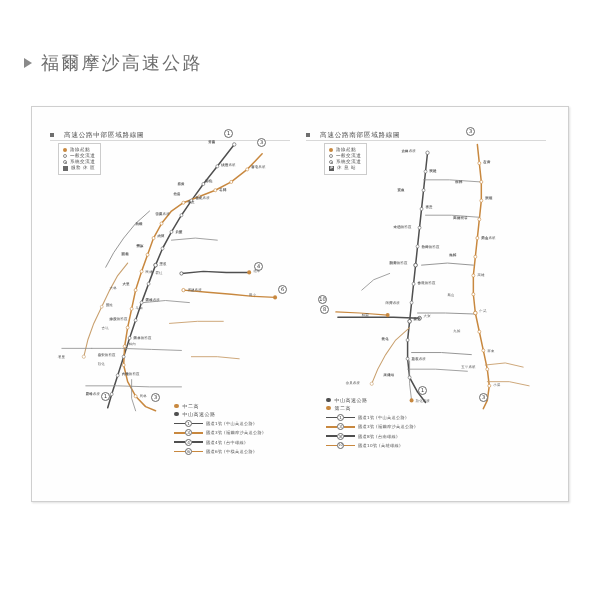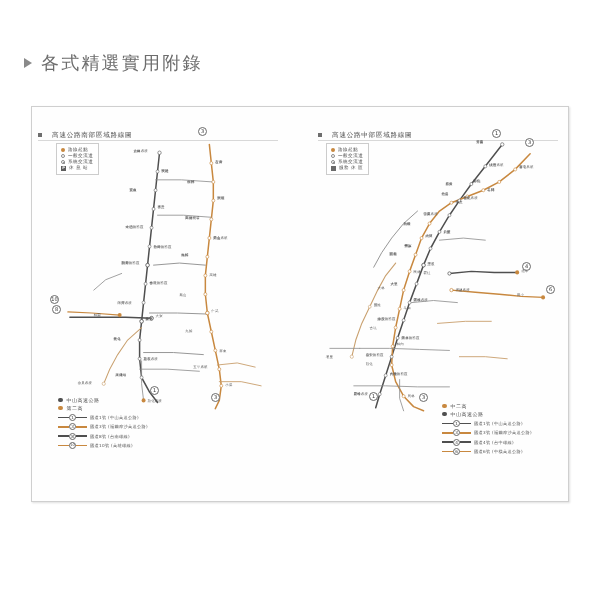--- a/index.html
+++ b/index.html
@@ -111,218 +111,25 @@
     position:absolute;width:9px;height:9px;border-radius:50%;
     border:.9px solid #6a6a6a;background:#fff;box-sizing:border-box;
     font-size:5px;line-height:7.4px;text-align:center;color:#333;
   }
 </style>
 </head>
 <body>
 
 <div class="section-heading">
   <span class="tri-marker"></span>
-  <span class="section-title">各式精選實用附錄</span>
+  <span class="section-title">福爾摩沙高速公路</span>
 </div>
 
 <div class="sheet">
   <div class="sheet-inner">
-
-    <div class="panel panel-right">
-
-      <div class="panel-head">
-        <span class="sq"></span>
-        <span class="panel-title">高速公路南部區域路線圖</span>
-        <div class="head-rule"></div>
-      </div>
-
-      <div class="sym-legend" style="left:24px;top:36px;">
-        <div class="sym-row">
-          <span class="dot filled"></span>
-          <span class="lbl">路線起點</span>
-        </div>
-        <div class="sym-row">
-          <span class="dot hollow"></span>
-          <span class="lbl">一般交流道</span>
-        </div>
-        <div class="sym-row">
-          <span class="dot dbl"></span>
-          <span class="lbl">系統交流道</span>
-        </div>
-        <div class="sym-row">
-          <span class="pbox">P</span>
-          <span class="lbl">休 息 站</span>
-        </div>
-      </div>
-
-      <div class="map-wrap">
-        <svg class="map-svg" viewBox="0 0 269 396" preserveAspectRatio="none">
-          <g fill="none" stroke-linecap="round" stroke-linejoin="round">
-
-            <path d="M128,44 L126,62 L124,80 L122,98 L120,116 L118,134 L116,152
-                     L114,170 L112,188 L110,206 L108,224 L108,242 L110,260 L118,274 L126,284" stroke="#4f4f4f" stroke-width="1.5"></path>
-
-            <path d="M178,36 L180,54 L182,72 L182,90 L180,108 L178,126 L176,144
-                     L174,162 L174,180 L176,198 L180,216 L184,234 L188,252
-                     L190,268 L188,282 L184,290" stroke="#c8883f" stroke-width="1.5"></path>
-
-            <path d="M38,202 L66,202 L94,202 L120,203" stroke="#4f4f4f" stroke-width="1.4"></path>
-
-            <path d="M36,197 L60,198 L88,200" stroke="#c8883f" stroke-width="1.2"></path>
-
-            <path d="M122,152 L148,150 L174,152" stroke="#8d8d8d" stroke-width=".9"></path>
-            <path d="M118,198 L146,198 L176,199" stroke="#8d8d8d" stroke-width=".9"></path>
-            <path d="M112,236 L142,236 L172,238" stroke="#8d8d8d" stroke-width=".9"></path>
-            <path d="M108,252 L136,252 L168,254" stroke="#8d8d8d" stroke-width=".8"></path>
-            <path d="M126,104 L152,104 L180,106" stroke="#8d8d8d" stroke-width=".8"></path>
-            <path d="M124,70  L150,70  L181,72" stroke="#8d8d8d" stroke-width=".8"></path>
-
-            <path d="M110,212 L96,224 L86,238 L78,252 L72,266" stroke="#c9a06e" stroke-width="1"></path>
-
-            <path d="M90,160 L74,166 L62,176" stroke="#8d8d8d" stroke-width=".8"></path>
-            <path d="M186,248 L206,246 L224,250" stroke="#c9a06e" stroke-width=".9"></path>
-            <path d="M188,264 L210,264 L230,268" stroke="#c9a06e" stroke-width=".9"></path>
-            <path d="M110,244 L110,266 L112,282" stroke="#8d8d8d" stroke-width=".8"></path>
-          </g>
-          <g>
-            <circle cx="128" cy="44" r="1.7" fill="#fff" stroke="#6a6a6a" stroke-width=".7"></circle>
-            <circle cx="126" cy="62" r="1.5" fill="#fff" stroke="#6a6a6a" stroke-width=".6"></circle>
-            <circle cx="124" cy="80" r="1.5" fill="#fff" stroke="#6a6a6a" stroke-width=".6"></circle>
-            <circle cx="122" cy="98" r="1.5" fill="#fff" stroke="#6a6a6a" stroke-width=".6"></circle>
-            <circle cx="120" cy="116" r="1.5" fill="#fff" stroke="#6a6a6a" stroke-width=".6"></circle>
-            <circle cx="118" cy="134" r="1.5" fill="#fff" stroke="#6a6a6a" stroke-width=".6"></circle>
-            <circle cx="116" cy="152" r="1.8" fill="#fff" stroke="#4f4f4f" stroke-width=".8"></circle>
-            <circle cx="114" cy="170" r="1.5" fill="#fff" stroke="#6a6a6a" stroke-width=".6"></circle>
-            <circle cx="112" cy="188" r="1.5" fill="#fff" stroke="#6a6a6a" stroke-width=".6"></circle>
-            <circle cx="110" cy="206" r="1.8" fill="#fff" stroke="#4f4f4f" stroke-width=".8"></circle>
-            <circle cx="108" cy="224" r="1.5" fill="#fff" stroke="#6a6a6a" stroke-width=".6"></circle>
-            <circle cx="108" cy="242" r="1.5" fill="#fff" stroke="#6a6a6a" stroke-width=".6"></circle>
-            <circle cx="110" cy="260" r="1.5" fill="#fff" stroke="#6a6a6a" stroke-width=".6"></circle>
-            <circle cx="180" cy="54" r="1.5" fill="#fff" stroke="#c8883f" stroke-width=".6"></circle>
-            <circle cx="182" cy="72" r="1.5" fill="#fff" stroke="#c8883f" stroke-width=".6"></circle>
-            <circle cx="182" cy="90" r="1.5" fill="#fff" stroke="#c8883f" stroke-width=".6"></circle>
-            <circle cx="180" cy="108" r="1.5" fill="#fff" stroke="#c8883f" stroke-width=".6"></circle>
-            <circle cx="178" cy="126" r="1.5" fill="#fff" stroke="#c8883f" stroke-width=".6"></circle>
-            <circle cx="176" cy="144" r="1.5" fill="#fff" stroke="#c8883f" stroke-width=".6"></circle>
-            <circle cx="174" cy="162" r="1.5" fill="#fff" stroke="#c8883f" stroke-width=".6"></circle>
-            <circle cx="174" cy="180" r="1.5" fill="#fff" stroke="#c8883f" stroke-width=".6"></circle>
-            <circle cx="176" cy="198" r="1.8" fill="#fff" stroke="#c8883f" stroke-width=".8"></circle>
-            <circle cx="180" cy="216" r="1.5" fill="#fff" stroke="#c8883f" stroke-width=".6"></circle>
-            <circle cx="184" cy="234" r="1.5" fill="#fff" stroke="#c8883f" stroke-width=".6"></circle>
-            <circle cx="188" cy="252" r="1.5" fill="#fff" stroke="#c8883f" stroke-width=".6"></circle>
-            <circle cx="190" cy="268" r="1.5" fill="#fff" stroke="#c8883f" stroke-width=".6"></circle>
-            <circle cx="88" cy="200" r="2" fill="#c8883f"></circle>
-            <circle cx="120" cy="203" r="1.8" fill="#fff" stroke="#4f4f4f" stroke-width=".8"></circle>
-            <circle cx="72" cy="266" r="1.6" fill="#fff" stroke="#c9a06e" stroke-width=".6"></circle>
-            <circle cx="112" cy="282" r="2" fill="#c8883f"></circle>
-          </g>
-        </svg>
-
-        <div class="map-badge" style="left:166px;top:20px;">3</div>
-        <div class="map-badge" style="left:20px;top:198px;">8</div>
-        <div class="map-badge" style="left:18px;top:188px;">10</div>
-        <div class="map-badge" style="left:118px;top:279px;">1</div>
-        <div class="map-badge" style="left:179px;top:286px;">3</div>
-      <div class="place-label" style="position: absolute; font-size: 3.4px; color: rgb(85, 85, 85); white-space: nowrap; letter-spacing: 0.2px; pointer-events: none; left: 101.5px; top: 41.6px;">大林</div>
-          <div class="place-label" style="position: absolute; font-size: 3.4px; color: rgb(85, 85, 85); white-space: nowrap; letter-spacing: 0.2px; pointer-events: none; left: 129.5px; top: 61.5px;">民雄</div>
-          <div class="place-label" style="position: absolute; font-size: 3.4px; color: rgb(85, 85, 85); white-space: nowrap; letter-spacing: 0.2px; pointer-events: none; left: 97.5px; top: 81.4px;">嘉義</div>
-          <div class="place-label" style="position: absolute; font-size: 3.4px; color: rgb(85, 85, 85); white-space: nowrap; letter-spacing: 0.2px; pointer-events: none; left: 125.5px; top: 97.8px;">水上</div>
-          <div class="place-label" style="position: absolute; font-size: 3.4px; color: rgb(85, 85, 85); white-space: nowrap; letter-spacing: 0.2px; pointer-events: none; left: 93.6px; top: 117.7px;">中埔</div>
-          <div class="place-label" style="position: absolute; font-size: 3.4px; color: rgb(85, 85, 85); white-space: nowrap; letter-spacing: 0.2px; pointer-events: none; left: 121.6px; top: 137.6px;">竹崎</div>
-          <div class="place-label" style="position: absolute; font-size: 3.4px; color: rgb(85, 85, 85); white-space: nowrap; letter-spacing: 0.2px; pointer-events: none; left: 89.6px; top: 153.9px;">新營</div>
-          <div class="place-label" style="position: absolute; font-size: 3.4px; color: rgb(85, 85, 85); white-space: nowrap; letter-spacing: 0.2px; pointer-events: none; left: 117.6px; top: 173.9px;">柳營</div>
-          <div class="place-label" style="position: absolute; font-size: 3.4px; color: rgb(85, 85, 85); white-space: nowrap; letter-spacing: 0.2px; pointer-events: none; left: 85.6px; top: 193.8px;">下營系統</div>
-          <div class="place-label" style="position: absolute; font-size: 3.4px; color: rgb(85, 85, 85); white-space: nowrap; letter-spacing: 0.2px; pointer-events: none; left: 113.6px; top: 210.1px;">麻豆</div>
-          <div class="place-label" style="position: absolute; font-size: 3.4px; color: rgb(85, 85, 85); white-space: nowrap; letter-spacing: 0.2px; pointer-events: none; left: 81.6px; top: 230.1px;">善化</div>
-          <div class="place-label" style="position: absolute; font-size: 3.4px; color: rgb(85, 85, 85); white-space: nowrap; letter-spacing: 0.2px; pointer-events: none; left: 111.6px; top: 250px;">新市</div>
-          <div class="place-label" style="position: absolute; font-size: 3.4px; color: rgb(85, 85, 85); white-space: nowrap; letter-spacing: 0.2px; pointer-events: none; left: 83.6px; top: 266.3px;">永康</div>
-          <div class="place-label" style="position: absolute; font-size: 3.4px; color: rgb(85, 85, 85); white-space: nowrap; letter-spacing: 0.2px; pointer-events: none; left: 183.3px; top: 53.2px;">台南</div>
-          <div class="place-label" style="position: absolute; font-size: 3.4px; color: rgb(85, 85, 85); white-space: nowrap; letter-spacing: 0.2px; pointer-events: none; left: 155.3px; top: 73.1px;">仁德</div>
-          <div class="place-label" style="position: absolute; font-size: 3.4px; color: rgb(85, 85, 85); white-space: nowrap; letter-spacing: 0.2px; pointer-events: none; left: 185.3px; top: 89.4px;">關廟</div>
-          <div class="place-label" style="position: absolute; font-size: 3.4px; color: rgb(85, 85, 85); white-space: nowrap; letter-spacing: 0.2px; pointer-events: none; left: 153.3px; top: 109.4px;">田寮</div>
-          <div class="place-label" style="position: absolute; font-size: 3.4px; color: rgb(85, 85, 85); white-space: nowrap; letter-spacing: 0.2px; pointer-events: none; left: 181.3px; top: 129.3px;">岡山</div>
-          <div class="place-label" style="position: absolute; font-size: 3.4px; color: rgb(85, 85, 85); white-space: nowrap; letter-spacing: 0.2px; pointer-events: none; left: 149.3px; top: 145.6px;">楠梓</div>
-          <div class="place-label" style="position: absolute; font-size: 3.4px; color: rgb(85, 85, 85); white-space: nowrap; letter-spacing: 0.2px; pointer-events: none; left: 177.4px; top: 165.5px;">高雄</div>
-          <div class="place-label" style="position: absolute; font-size: 3.4px; color: rgb(85, 85, 85); white-space: nowrap; letter-spacing: 0.2px; pointer-events: none; left: 147.4px; top: 185.5px;">鳳山</div>
-          <div class="place-label" style="position: absolute; font-size: 3.4px; color: rgb(85, 85, 85); white-space: nowrap; letter-spacing: 0.2px; pointer-events: none; left: 179.3px; top: 201.8px;">仁武</div>
-          <div class="place-label" style="position: absolute; font-size: 3.4px; color: rgb(85, 85, 85); white-space: nowrap; letter-spacing: 0.2px; pointer-events: none; left: 153.3px; top: 221.7px;">九如</div>
-          <div class="place-label" style="position: absolute; font-size: 3.4px; color: rgb(85, 85, 85); white-space: nowrap; letter-spacing: 0.2px; pointer-events: none; left: 187.3px; top: 241.7px;">屏東</div>
-          <div class="place-label" style="position: absolute; font-size: 3.4px; color: rgb(85, 85, 85); white-space: nowrap; letter-spacing: 0.2px; pointer-events: none; left: 161.3px; top: 258px;">五甲系統</div>
-          <div class="place-label" style="position: absolute; font-size: 3.4px; color: rgb(85, 85, 85); white-space: nowrap; letter-spacing: 0.2px; pointer-events: none; left: 193.3px; top: 275.8px;">小港</div>
-          <div class="place-label" style="position: absolute; font-size: 3.4px; color: rgb(85, 85, 85); white-space: nowrap; letter-spacing: 0.2px; pointer-events: none; left: 61.7px; top: 206.3px;">林園</div>
-          <div class="place-label" style="position: absolute; font-size: 3.4px; color: rgb(85, 85, 85); white-space: nowrap; letter-spacing: 0.2px; pointer-events: none; left: 123.6px; top: 207px;">大寮</div>
-          <div class="place-label" style="position: absolute; font-size: 3.4px; color: rgb(85, 85, 85); white-space: nowrap; letter-spacing: 0.2px; pointer-events: none; left: 45.7px; top: 273.7px;">燕巢系統</div>
-          <div class="place-label" style="position: absolute; font-size: 3.4px; color: rgb(85, 85, 85); white-space: nowrap; letter-spacing: 0.2px; pointer-events: none; left: 115.6px; top: 291.6px;">新化系統</div>
-          <div class="place-label" style="position: absolute; font-size: 3.4px; color: rgb(85, 85, 85); white-space: nowrap; letter-spacing: 0.2px; pointer-events: none; left: 101.5px; top: 41.6px;">台南系統</div>
-          <div class="place-label" style="position: absolute; font-size: 3.4px; color: rgb(85, 85, 85); white-space: nowrap; letter-spacing: 0.2px; pointer-events: none; left: 129.5px; top: 61.5px;">安定</div>
-          <div class="place-label" style="position: absolute; font-size: 3.4px; color: rgb(85, 85, 85); white-space: nowrap; letter-spacing: 0.2px; pointer-events: none; left: 97.5px; top: 81.4px;">安南</div>
-          <div class="place-label" style="position: absolute; font-size: 3.4px; color: rgb(85, 85, 85); white-space: nowrap; letter-spacing: 0.2px; pointer-events: none; left: 125.5px; top: 97.8px;">崙背</div>
-          <div class="place-label" style="position: absolute; font-size: 3.4px; color: rgb(85, 85, 85); white-space: nowrap; letter-spacing: 0.2px; pointer-events: none; left: 93.6px; top: 117.7px;">東山服務區</div>
-          <div class="place-label" style="position: absolute; font-size: 3.4px; color: rgb(85, 85, 85); white-space: nowrap; letter-spacing: 0.2px; pointer-events: none; left: 121.6px; top: 137.6px;">新營服務區</div>
-          <div class="place-label" style="position: absolute; font-size: 3.4px; color: rgb(85, 85, 85); white-space: nowrap; letter-spacing: 0.2px; pointer-events: none; left: 89.6px; top: 153.9px;">關廟服務區</div>
-          <div class="place-label" style="position: absolute; font-size: 3.4px; color: rgb(85, 85, 85); white-space: nowrap; letter-spacing: 0.2px; pointer-events: none; left: 117.6px; top: 173.9px;">古坑服務區</div>
-          <div class="place-label" style="position: absolute; font-size: 3.4px; color: rgb(85, 85, 85); white-space: nowrap; letter-spacing: 0.2px; pointer-events: none; left: 85.6px; top: 193.8px;">白河</div>
-          <div class="place-label" style="position: absolute; font-size: 3.4px; color: rgb(85, 85, 85); white-space: nowrap; letter-spacing: 0.2px; pointer-events: none; left: 113.6px; top: 210.1px;">後壁</div>
-          <div class="place-label" style="position: absolute; font-size: 3.4px; color: rgb(85, 85, 85); white-space: nowrap; letter-spacing: 0.2px; pointer-events: none; left: 81.6px; top: 230.1px;">北斗</div>
-          <div class="place-label" style="position: absolute; font-size: 3.4px; color: rgb(85, 85, 85); white-space: nowrap; letter-spacing: 0.2px; pointer-events: none; left: 111.6px; top: 250px;">嘉義系統</div>
-          <div class="place-label" style="position: absolute; font-size: 3.4px; color: rgb(85, 85, 85); white-space: nowrap; letter-spacing: 0.2px; pointer-events: none; left: 83.6px; top: 266.3px;">高雄端</div>
-          <div class="place-label" style="position: absolute; font-size: 3.4px; color: rgb(85, 85, 85); white-space: nowrap; letter-spacing: 0.2px; pointer-events: none; left: 183.3px; top: 53.2px;">左營</div>
-          <div class="place-label" style="position: absolute; font-size: 3.4px; color: rgb(85, 85, 85); white-space: nowrap; letter-spacing: 0.2px; pointer-events: none; left: 155.3px; top: 73.1px;">楠梓</div>
-          <div class="place-label" style="position: absolute; font-size: 3.4px; color: rgb(85, 85, 85); white-space: nowrap; letter-spacing: 0.2px; pointer-events: none; left: 185.3px; top: 89.4px;">大社</div>
-          <div class="place-label" style="position: absolute; font-size: 3.4px; color: rgb(85, 85, 85); white-space: nowrap; letter-spacing: 0.2px; pointer-events: none; left: 153.3px; top: 109.4px;">高雄機場</div>
-          <div class="place-label" style="position: absolute; font-size: 3.4px; color: rgb(85, 85, 85); white-space: nowrap; letter-spacing: 0.2px; pointer-events: none; left: 181.3px; top: 129.3px;">鼎金系統</div>
-          <div class="place-label" style="position: absolute; font-size: 3.4px; color: rgb(85, 85, 85); white-space: nowrap; letter-spacing: 0.2px; pointer-events: none; left: 149.3px; top: 145.6px;">九如</div>
-        </div>
-
-      <div class="route-legend" style="left:26px;top:290px;">
-        <div class="rl-head">
-          <span class="swatch" style="background:#4f4f4f;"></span>
-          <span class="lbl">中山高速公路</span>
-        </div>
-        <div class="rl-head">
-          <span class="swatch" style="background:#c8883f;"></span>
-          <span class="lbl">第二高</span>
-        </div>
-        <div class="rl-rows">
-          <div class="rl-row">
-            <span class="rl-seg">
-              <span class="rl-bar" style="background:#4f4f4f;"></span>
-              <span class="rl-badge">1</span>
-              <span class="rl-bar" style="background:#4f4f4f;"></span>
-            </span>
-            <span class="rl-text">國道1號 (中山高速公路)</span>
-          </div>
-          <div class="rl-row">
-            <span class="rl-seg">
-              <span class="rl-bar" style="background:#c8883f;"></span>
-              <span class="rl-badge">3</span>
-              <span class="rl-bar" style="background:#c8883f;"></span>
-            </span>
-            <span class="rl-text">國道3號 (福爾摩沙高速公路)</span>
-          </div>
-          <div class="rl-row">
-            <span class="rl-seg">
-              <span class="rl-bar" style="background:#4f4f4f;"></span>
-              <span class="rl-badge">8</span>
-              <span class="rl-bar" style="background:#4f4f4f;"></span>
-            </span>
-            <span class="rl-text">國道8號 (台南環線)</span>
-          </div>
-          <div class="rl-row">
-            <span class="rl-seg">
-              <span class="rl-bar" style="background:#c8883f;"></span>
-              <span class="rl-badge" style="font-size:3.4px;">10</span>
-              <span class="rl-bar" style="background:#c8883f;"></span>
-            </span>
-            <span class="rl-text">國道10號 (高雄環線)</span>
-          </div>
-        </div>
-      </div>
-
-    </div>
 
     <div class="panel panel-left">
 
       <div class="panel-head">
         <span class="sq"></span>
         <span class="panel-title">高速公路中部區域路線圖</span>
         <div class="head-rule"></div>
       </div>
 
       <div class="sym-legend" style="left:26px;top:36px;">
@@ -521,14 +328,207 @@
               <span class="rl-badge">6</span>
               <span class="rl-bar" style="background:#c8883f;"></span>
             </span>
             <span class="rl-text">國道6號 (中橫高速公路)</span>
           </div>
         </div>
       </div>
 
     </div>
 
+    <div class="panel panel-right">
+
+      <div class="panel-head">
+        <span class="sq"></span>
+        <span class="panel-title">高速公路南部區域路線圖</span>
+        <div class="head-rule"></div>
+      </div>
+
+      <div class="sym-legend" style="left:24px;top:36px;">
+        <div class="sym-row">
+          <span class="dot filled"></span>
+          <span class="lbl">路線起點</span>
+        </div>
+        <div class="sym-row">
+          <span class="dot hollow"></span>
+          <span class="lbl">一般交流道</span>
+        </div>
+        <div class="sym-row">
+          <span class="dot dbl"></span>
+          <span class="lbl">系統交流道</span>
+        </div>
+        <div class="sym-row">
+          <span class="pbox">P</span>
+          <span class="lbl">休 息 站</span>
+        </div>
+      </div>
+
+      <div class="map-wrap">
+        <svg class="map-svg" viewBox="0 0 269 396" preserveAspectRatio="none">
+          <g fill="none" stroke-linecap="round" stroke-linejoin="round">
+
+            <path d="M128,44 L126,62 L124,80 L122,98 L120,116 L118,134 L116,152
+                     L114,170 L112,188 L110,206 L108,224 L108,242 L110,260 L118,274 L126,284" stroke="#4f4f4f" stroke-width="1.5"></path>
+
+            <path d="M178,36 L180,54 L182,72 L182,90 L180,108 L178,126 L176,144
+                     L174,162 L174,180 L176,198 L180,216 L184,234 L188,252
+                     L190,268 L188,282 L184,290" stroke="#c8883f" stroke-width="1.5"></path>
+
+            <path d="M38,202 L66,202 L94,202 L120,203" stroke="#4f4f4f" stroke-width="1.4"></path>
+
+            <path d="M36,197 L60,198 L88,200" stroke="#c8883f" stroke-width="1.2"></path>
+
+            <path d="M122,152 L148,150 L174,152" stroke="#8d8d8d" stroke-width=".9"></path>
+            <path d="M118,198 L146,198 L176,199" stroke="#8d8d8d" stroke-width=".9"></path>
+            <path d="M112,236 L142,236 L172,238" stroke="#8d8d8d" stroke-width=".9"></path>
+            <path d="M108,252 L136,252 L168,254" stroke="#8d8d8d" stroke-width=".8"></path>
+            <path d="M126,104 L152,104 L180,106" stroke="#8d8d8d" stroke-width=".8"></path>
+            <path d="M124,70  L150,70  L181,72" stroke="#8d8d8d" stroke-width=".8"></path>
+
+            <path d="M110,212 L96,224 L86,238 L78,252 L72,266" stroke="#c9a06e" stroke-width="1"></path>
+
+            <path d="M90,160 L74,166 L62,176" stroke="#8d8d8d" stroke-width=".8"></path>
+            <path d="M186,248 L206,246 L224,250" stroke="#c9a06e" stroke-width=".9"></path>
+            <path d="M188,264 L210,264 L230,268" stroke="#c9a06e" stroke-width=".9"></path>
+            <path d="M110,244 L110,266 L112,282" stroke="#8d8d8d" stroke-width=".8"></path>
+          </g>
+          <g>
+            <circle cx="128" cy="44" r="1.7" fill="#fff" stroke="#6a6a6a" stroke-width=".7"></circle>
+            <circle cx="126" cy="62" r="1.5" fill="#fff" stroke="#6a6a6a" stroke-width=".6"></circle>
+            <circle cx="124" cy="80" r="1.5" fill="#fff" stroke="#6a6a6a" stroke-width=".6"></circle>
+            <circle cx="122" cy="98" r="1.5" fill="#fff" stroke="#6a6a6a" stroke-width=".6"></circle>
+            <circle cx="120" cy="116" r="1.5" fill="#fff" stroke="#6a6a6a" stroke-width=".6"></circle>
+            <circle cx="118" cy="134" r="1.5" fill="#fff" stroke="#6a6a6a" stroke-width=".6"></circle>
+            <circle cx="116" cy="152" r="1.8" fill="#fff" stroke="#4f4f4f" stroke-width=".8"></circle>
+            <circle cx="114" cy="170" r="1.5" fill="#fff" stroke="#6a6a6a" stroke-width=".6"></circle>
+            <circle cx="112" cy="188" r="1.5" fill="#fff" stroke="#6a6a6a" stroke-width=".6"></circle>
+            <circle cx="110" cy="206" r="1.8" fill="#fff" stroke="#4f4f4f" stroke-width=".8"></circle>
+            <circle cx="108" cy="224" r="1.5" fill="#fff" stroke="#6a6a6a" stroke-width=".6"></circle>
+            <circle cx="108" cy="242" r="1.5" fill="#fff" stroke="#6a6a6a" stroke-width=".6"></circle>
+            <circle cx="110" cy="260" r="1.5" fill="#fff" stroke="#6a6a6a" stroke-width=".6"></circle>
+            <circle cx="180" cy="54" r="1.5" fill="#fff" stroke="#c8883f" stroke-width=".6"></circle>
+            <circle cx="182" cy="72" r="1.5" fill="#fff" stroke="#c8883f" stroke-width=".6"></circle>
+            <circle cx="182" cy="90" r="1.5" fill="#fff" stroke="#c8883f" stroke-width=".6"></circle>
+            <circle cx="180" cy="108" r="1.5" fill="#fff" stroke="#c8883f" stroke-width=".6"></circle>
+            <circle cx="178" cy="126" r="1.5" fill="#fff" stroke="#c8883f" stroke-width=".6"></circle>
+            <circle cx="176" cy="144" r="1.5" fill="#fff" stroke="#c8883f" stroke-width=".6"></circle>
+            <circle cx="174" cy="162" r="1.5" fill="#fff" stroke="#c8883f" stroke-width=".6"></circle>
+            <circle cx="174" cy="180" r="1.5" fill="#fff" stroke="#c8883f" stroke-width=".6"></circle>
+            <circle cx="176" cy="198" r="1.8" fill="#fff" stroke="#c8883f" stroke-width=".8"></circle>
+            <circle cx="180" cy="216" r="1.5" fill="#fff" stroke="#c8883f" stroke-width=".6"></circle>
+            <circle cx="184" cy="234" r="1.5" fill="#fff" stroke="#c8883f" stroke-width=".6"></circle>
+            <circle cx="188" cy="252" r="1.5" fill="#fff" stroke="#c8883f" stroke-width=".6"></circle>
+            <circle cx="190" cy="268" r="1.5" fill="#fff" stroke="#c8883f" stroke-width=".6"></circle>
+            <circle cx="88" cy="200" r="2" fill="#c8883f"></circle>
+            <circle cx="120" cy="203" r="1.8" fill="#fff" stroke="#4f4f4f" stroke-width=".8"></circle>
+            <circle cx="72" cy="266" r="1.6" fill="#fff" stroke="#c9a06e" stroke-width=".6"></circle>
+            <circle cx="112" cy="282" r="2" fill="#c8883f"></circle>
+          </g>
+        </svg>
+
+        <div class="map-badge" style="left:166px;top:20px;">3</div>
+        <div class="map-badge" style="left:20px;top:198px;">8</div>
+        <div class="map-badge" style="left:18px;top:188px;">10</div>
+        <div class="map-badge" style="left:118px;top:279px;">1</div>
+        <div class="map-badge" style="left:179px;top:286px;">3</div>
+      <div class="place-label" style="position: absolute; font-size: 3.4px; color: rgb(85, 85, 85); white-space: nowrap; letter-spacing: 0.2px; pointer-events: none; left: 101.5px; top: 41.6px;">大林</div>
+          <div class="place-label" style="position: absolute; font-size: 3.4px; color: rgb(85, 85, 85); white-space: nowrap; letter-spacing: 0.2px; pointer-events: none; left: 129.5px; top: 61.5px;">民雄</div>
+          <div class="place-label" style="position: absolute; font-size: 3.4px; color: rgb(85, 85, 85); white-space: nowrap; letter-spacing: 0.2px; pointer-events: none; left: 97.5px; top: 81.4px;">嘉義</div>
+          <div class="place-label" style="position: absolute; font-size: 3.4px; color: rgb(85, 85, 85); white-space: nowrap; letter-spacing: 0.2px; pointer-events: none; left: 125.5px; top: 97.8px;">水上</div>
+          <div class="place-label" style="position: absolute; font-size: 3.4px; color: rgb(85, 85, 85); white-space: nowrap; letter-spacing: 0.2px; pointer-events: none; left: 93.6px; top: 117.7px;">中埔</div>
+          <div class="place-label" style="position: absolute; font-size: 3.4px; color: rgb(85, 85, 85); white-space: nowrap; letter-spacing: 0.2px; pointer-events: none; left: 121.6px; top: 137.6px;">竹崎</div>
+          <div class="place-label" style="position: absolute; font-size: 3.4px; color: rgb(85, 85, 85); white-space: nowrap; letter-spacing: 0.2px; pointer-events: none; left: 89.6px; top: 153.9px;">新營</div>
+          <div class="place-label" style="position: absolute; font-size: 3.4px; color: rgb(85, 85, 85); white-space: nowrap; letter-spacing: 0.2px; pointer-events: none; left: 117.6px; top: 173.9px;">柳營</div>
+          <div class="place-label" style="position: absolute; font-size: 3.4px; color: rgb(85, 85, 85); white-space: nowrap; letter-spacing: 0.2px; pointer-events: none; left: 85.6px; top: 193.8px;">下營系統</div>
+          <div class="place-label" style="position: absolute; font-size: 3.4px; color: rgb(85, 85, 85); white-space: nowrap; letter-spacing: 0.2px; pointer-events: none; left: 113.6px; top: 210.1px;">麻豆</div>
+          <div class="place-label" style="position: absolute; font-size: 3.4px; color: rgb(85, 85, 85); white-space: nowrap; letter-spacing: 0.2px; pointer-events: none; left: 81.6px; top: 230.1px;">善化</div>
+          <div class="place-label" style="position: absolute; font-size: 3.4px; color: rgb(85, 85, 85); white-space: nowrap; letter-spacing: 0.2px; pointer-events: none; left: 111.6px; top: 250px;">新市</div>
+          <div class="place-label" style="position: absolute; font-size: 3.4px; color: rgb(85, 85, 85); white-space: nowrap; letter-spacing: 0.2px; pointer-events: none; left: 83.6px; top: 266.3px;">永康</div>
+          <div class="place-label" style="position: absolute; font-size: 3.4px; color: rgb(85, 85, 85); white-space: nowrap; letter-spacing: 0.2px; pointer-events: none; left: 183.3px; top: 53.2px;">台南</div>
+          <div class="place-label" style="position: absolute; font-size: 3.4px; color: rgb(85, 85, 85); white-space: nowrap; letter-spacing: 0.2px; pointer-events: none; left: 155.3px; top: 73.1px;">仁德</div>
+          <div class="place-label" style="position: absolute; font-size: 3.4px; color: rgb(85, 85, 85); white-space: nowrap; letter-spacing: 0.2px; pointer-events: none; left: 185.3px; top: 89.4px;">關廟</div>
+          <div class="place-label" style="position: absolute; font-size: 3.4px; color: rgb(85, 85, 85); white-space: nowrap; letter-spacing: 0.2px; pointer-events: none; left: 153.3px; top: 109.4px;">田寮</div>
+          <div class="place-label" style="position: absolute; font-size: 3.4px; color: rgb(85, 85, 85); white-space: nowrap; letter-spacing: 0.2px; pointer-events: none; left: 181.3px; top: 129.3px;">岡山</div>
+          <div class="place-label" style="position: absolute; font-size: 3.4px; color: rgb(85, 85, 85); white-space: nowrap; letter-spacing: 0.2px; pointer-events: none; left: 149.3px; top: 145.6px;">楠梓</div>
+          <div class="place-label" style="position: absolute; font-size: 3.4px; color: rgb(85, 85, 85); white-space: nowrap; letter-spacing: 0.2px; pointer-events: none; left: 177.4px; top: 165.5px;">高雄</div>
+          <div class="place-label" style="position: absolute; font-size: 3.4px; color: rgb(85, 85, 85); white-space: nowrap; letter-spacing: 0.2px; pointer-events: none; left: 147.4px; top: 185.5px;">鳳山</div>
+          <div class="place-label" style="position: absolute; font-size: 3.4px; color: rgb(85, 85, 85); white-space: nowrap; letter-spacing: 0.2px; pointer-events: none; left: 179.3px; top: 201.8px;">仁武</div>
+          <div class="place-label" style="position: absolute; font-size: 3.4px; color: rgb(85, 85, 85); white-space: nowrap; letter-spacing: 0.2px; pointer-events: none; left: 153.3px; top: 221.7px;">九如</div>
+          <div class="place-label" style="position: absolute; font-size: 3.4px; color: rgb(85, 85, 85); white-space: nowrap; letter-spacing: 0.2px; pointer-events: none; left: 187.3px; top: 241.7px;">屏東</div>
+          <div class="place-label" style="position: absolute; font-size: 3.4px; color: rgb(85, 85, 85); white-space: nowrap; letter-spacing: 0.2px; pointer-events: none; left: 161.3px; top: 258px;">五甲系統</div>
+          <div class="place-label" style="position: absolute; font-size: 3.4px; color: rgb(85, 85, 85); white-space: nowrap; letter-spacing: 0.2px; pointer-events: none; left: 193.3px; top: 275.8px;">小港</div>
+          <div class="place-label" style="position: absolute; font-size: 3.4px; color: rgb(85, 85, 85); white-space: nowrap; letter-spacing: 0.2px; pointer-events: none; left: 61.7px; top: 206.3px;">林園</div>
+          <div class="place-label" style="position: absolute; font-size: 3.4px; color: rgb(85, 85, 85); white-space: nowrap; letter-spacing: 0.2px; pointer-events: none; left: 123.6px; top: 207px;">大寮</div>
+          <div class="place-label" style="position: absolute; font-size: 3.4px; color: rgb(85, 85, 85); white-space: nowrap; letter-spacing: 0.2px; pointer-events: none; left: 45.7px; top: 273.7px;">燕巢系統</div>
+          <div class="place-label" style="position: absolute; font-size: 3.4px; color: rgb(85, 85, 85); white-space: nowrap; letter-spacing: 0.2px; pointer-events: none; left: 115.6px; top: 291.6px;">新化系統</div>
+          <div class="place-label" style="position: absolute; font-size: 3.4px; color: rgb(85, 85, 85); white-space: nowrap; letter-spacing: 0.2px; pointer-events: none; left: 101.5px; top: 41.6px;">台南系統</div>
+          <div class="place-label" style="position: absolute; font-size: 3.4px; color: rgb(85, 85, 85); white-space: nowrap; letter-spacing: 0.2px; pointer-events: none; left: 129.5px; top: 61.5px;">安定</div>
+          <div class="place-label" style="position: absolute; font-size: 3.4px; color: rgb(85, 85, 85); white-space: nowrap; letter-spacing: 0.2px; pointer-events: none; left: 97.5px; top: 81.4px;">安南</div>
+          <div class="place-label" style="position: absolute; font-size: 3.4px; color: rgb(85, 85, 85); white-space: nowrap; letter-spacing: 0.2px; pointer-events: none; left: 125.5px; top: 97.8px;">崙背</div>
+          <div class="place-label" style="position: absolute; font-size: 3.4px; color: rgb(85, 85, 85); white-space: nowrap; letter-spacing: 0.2px; pointer-events: none; left: 93.6px; top: 117.7px;">東山服務區</div>
+          <div class="place-label" style="position: absolute; font-size: 3.4px; color: rgb(85, 85, 85); white-space: nowrap; letter-spacing: 0.2px; pointer-events: none; left: 121.6px; top: 137.6px;">新營服務區</div>
+          <div class="place-label" style="position: absolute; font-size: 3.4px; color: rgb(85, 85, 85); white-space: nowrap; letter-spacing: 0.2px; pointer-events: none; left: 89.6px; top: 153.9px;">關廟服務區</div>
+          <div class="place-label" style="position: absolute; font-size: 3.4px; color: rgb(85, 85, 85); white-space: nowrap; letter-spacing: 0.2px; pointer-events: none; left: 117.6px; top: 173.9px;">古坑服務區</div>
+          <div class="place-label" style="position: absolute; font-size: 3.4px; color: rgb(85, 85, 85); white-space: nowrap; letter-spacing: 0.2px; pointer-events: none; left: 85.6px; top: 193.8px;">白河</div>
+          <div class="place-label" style="position: absolute; font-size: 3.4px; color: rgb(85, 85, 85); white-space: nowrap; letter-spacing: 0.2px; pointer-events: none; left: 113.6px; top: 210.1px;">後壁</div>
+          <div class="place-label" style="position: absolute; font-size: 3.4px; color: rgb(85, 85, 85); white-space: nowrap; letter-spacing: 0.2px; pointer-events: none; left: 81.6px; top: 230.1px;">北斗</div>
+          <div class="place-label" style="position: absolute; font-size: 3.4px; color: rgb(85, 85, 85); white-space: nowrap; letter-spacing: 0.2px; pointer-events: none; left: 111.6px; top: 250px;">嘉義系統</div>
+          <div class="place-label" style="position: absolute; font-size: 3.4px; color: rgb(85, 85, 85); white-space: nowrap; letter-spacing: 0.2px; pointer-events: none; left: 83.6px; top: 266.3px;">高雄端</div>
+          <div class="place-label" style="position: absolute; font-size: 3.4px; color: rgb(85, 85, 85); white-space: nowrap; letter-spacing: 0.2px; pointer-events: none; left: 183.3px; top: 53.2px;">左營</div>
+          <div class="place-label" style="position: absolute; font-size: 3.4px; color: rgb(85, 85, 85); white-space: nowrap; letter-spacing: 0.2px; pointer-events: none; left: 155.3px; top: 73.1px;">楠梓</div>
+          <div class="place-label" style="position: absolute; font-size: 3.4px; color: rgb(85, 85, 85); white-space: nowrap; letter-spacing: 0.2px; pointer-events: none; left: 185.3px; top: 89.4px;">大社</div>
+          <div class="place-label" style="position: absolute; font-size: 3.4px; color: rgb(85, 85, 85); white-space: nowrap; letter-spacing: 0.2px; pointer-events: none; left: 153.3px; top: 109.4px;">高雄機場</div>
+          <div class="place-label" style="position: absolute; font-size: 3.4px; color: rgb(85, 85, 85); white-space: nowrap; letter-spacing: 0.2px; pointer-events: none; left: 181.3px; top: 129.3px;">鼎金系統</div>
+          <div class="place-label" style="position: absolute; font-size: 3.4px; color: rgb(85, 85, 85); white-space: nowrap; letter-spacing: 0.2px; pointer-events: none; left: 149.3px; top: 145.6px;">九如</div>
+        </div>
+
+      <div class="route-legend" style="left:26px;top:290px;">
+        <div class="rl-head">
+          <span class="swatch" style="background:#4f4f4f;"></span>
+          <span class="lbl">中山高速公路</span>
+        </div>
+        <div class="rl-head">
+          <span class="swatch" style="background:#c8883f;"></span>
+          <span class="lbl">第二高</span>
+        </div>
+        <div class="rl-rows">
+          <div class="rl-row">
+            <span class="rl-seg">
+              <span class="rl-bar" style="background:#4f4f4f;"></span>
+              <span class="rl-badge">1</span>
+              <span class="rl-bar" style="background:#4f4f4f;"></span>
+            </span>
+            <span class="rl-text">國道1號 (中山高速公路)</span>
+          </div>
+          <div class="rl-row">
+            <span class="rl-seg">
+              <span class="rl-bar" style="background:#c8883f;"></span>
+              <span class="rl-badge">3</span>
+              <span class="rl-bar" style="background:#c8883f;"></span>
+            </span>
+            <span class="rl-text">國道3號 (福爾摩沙高速公路)</span>
+          </div>
+          <div class="rl-row">
+            <span class="rl-seg">
+              <span class="rl-bar" style="background:#4f4f4f;"></span>
+              <span class="rl-badge">8</span>
+              <span class="rl-bar" style="background:#4f4f4f;"></span>
+            </span>
+            <span class="rl-text">國道8號 (台南環線)</span>
+          </div>
+          <div class="rl-row">
+            <span class="rl-seg">
+              <span class="rl-bar" style="background:#c8883f;"></span>
+              <span class="rl-badge" style="font-size:3.4px;">10</span>
+              <span class="rl-bar" style="background:#c8883f;"></span>
+            </span>
+            <span class="rl-text">國道10號 (高雄環線)</span>
+          </div>
+        </div>
+      </div>
+
+    </div>
+
   </div>
 </div>
 
 </body></html>

